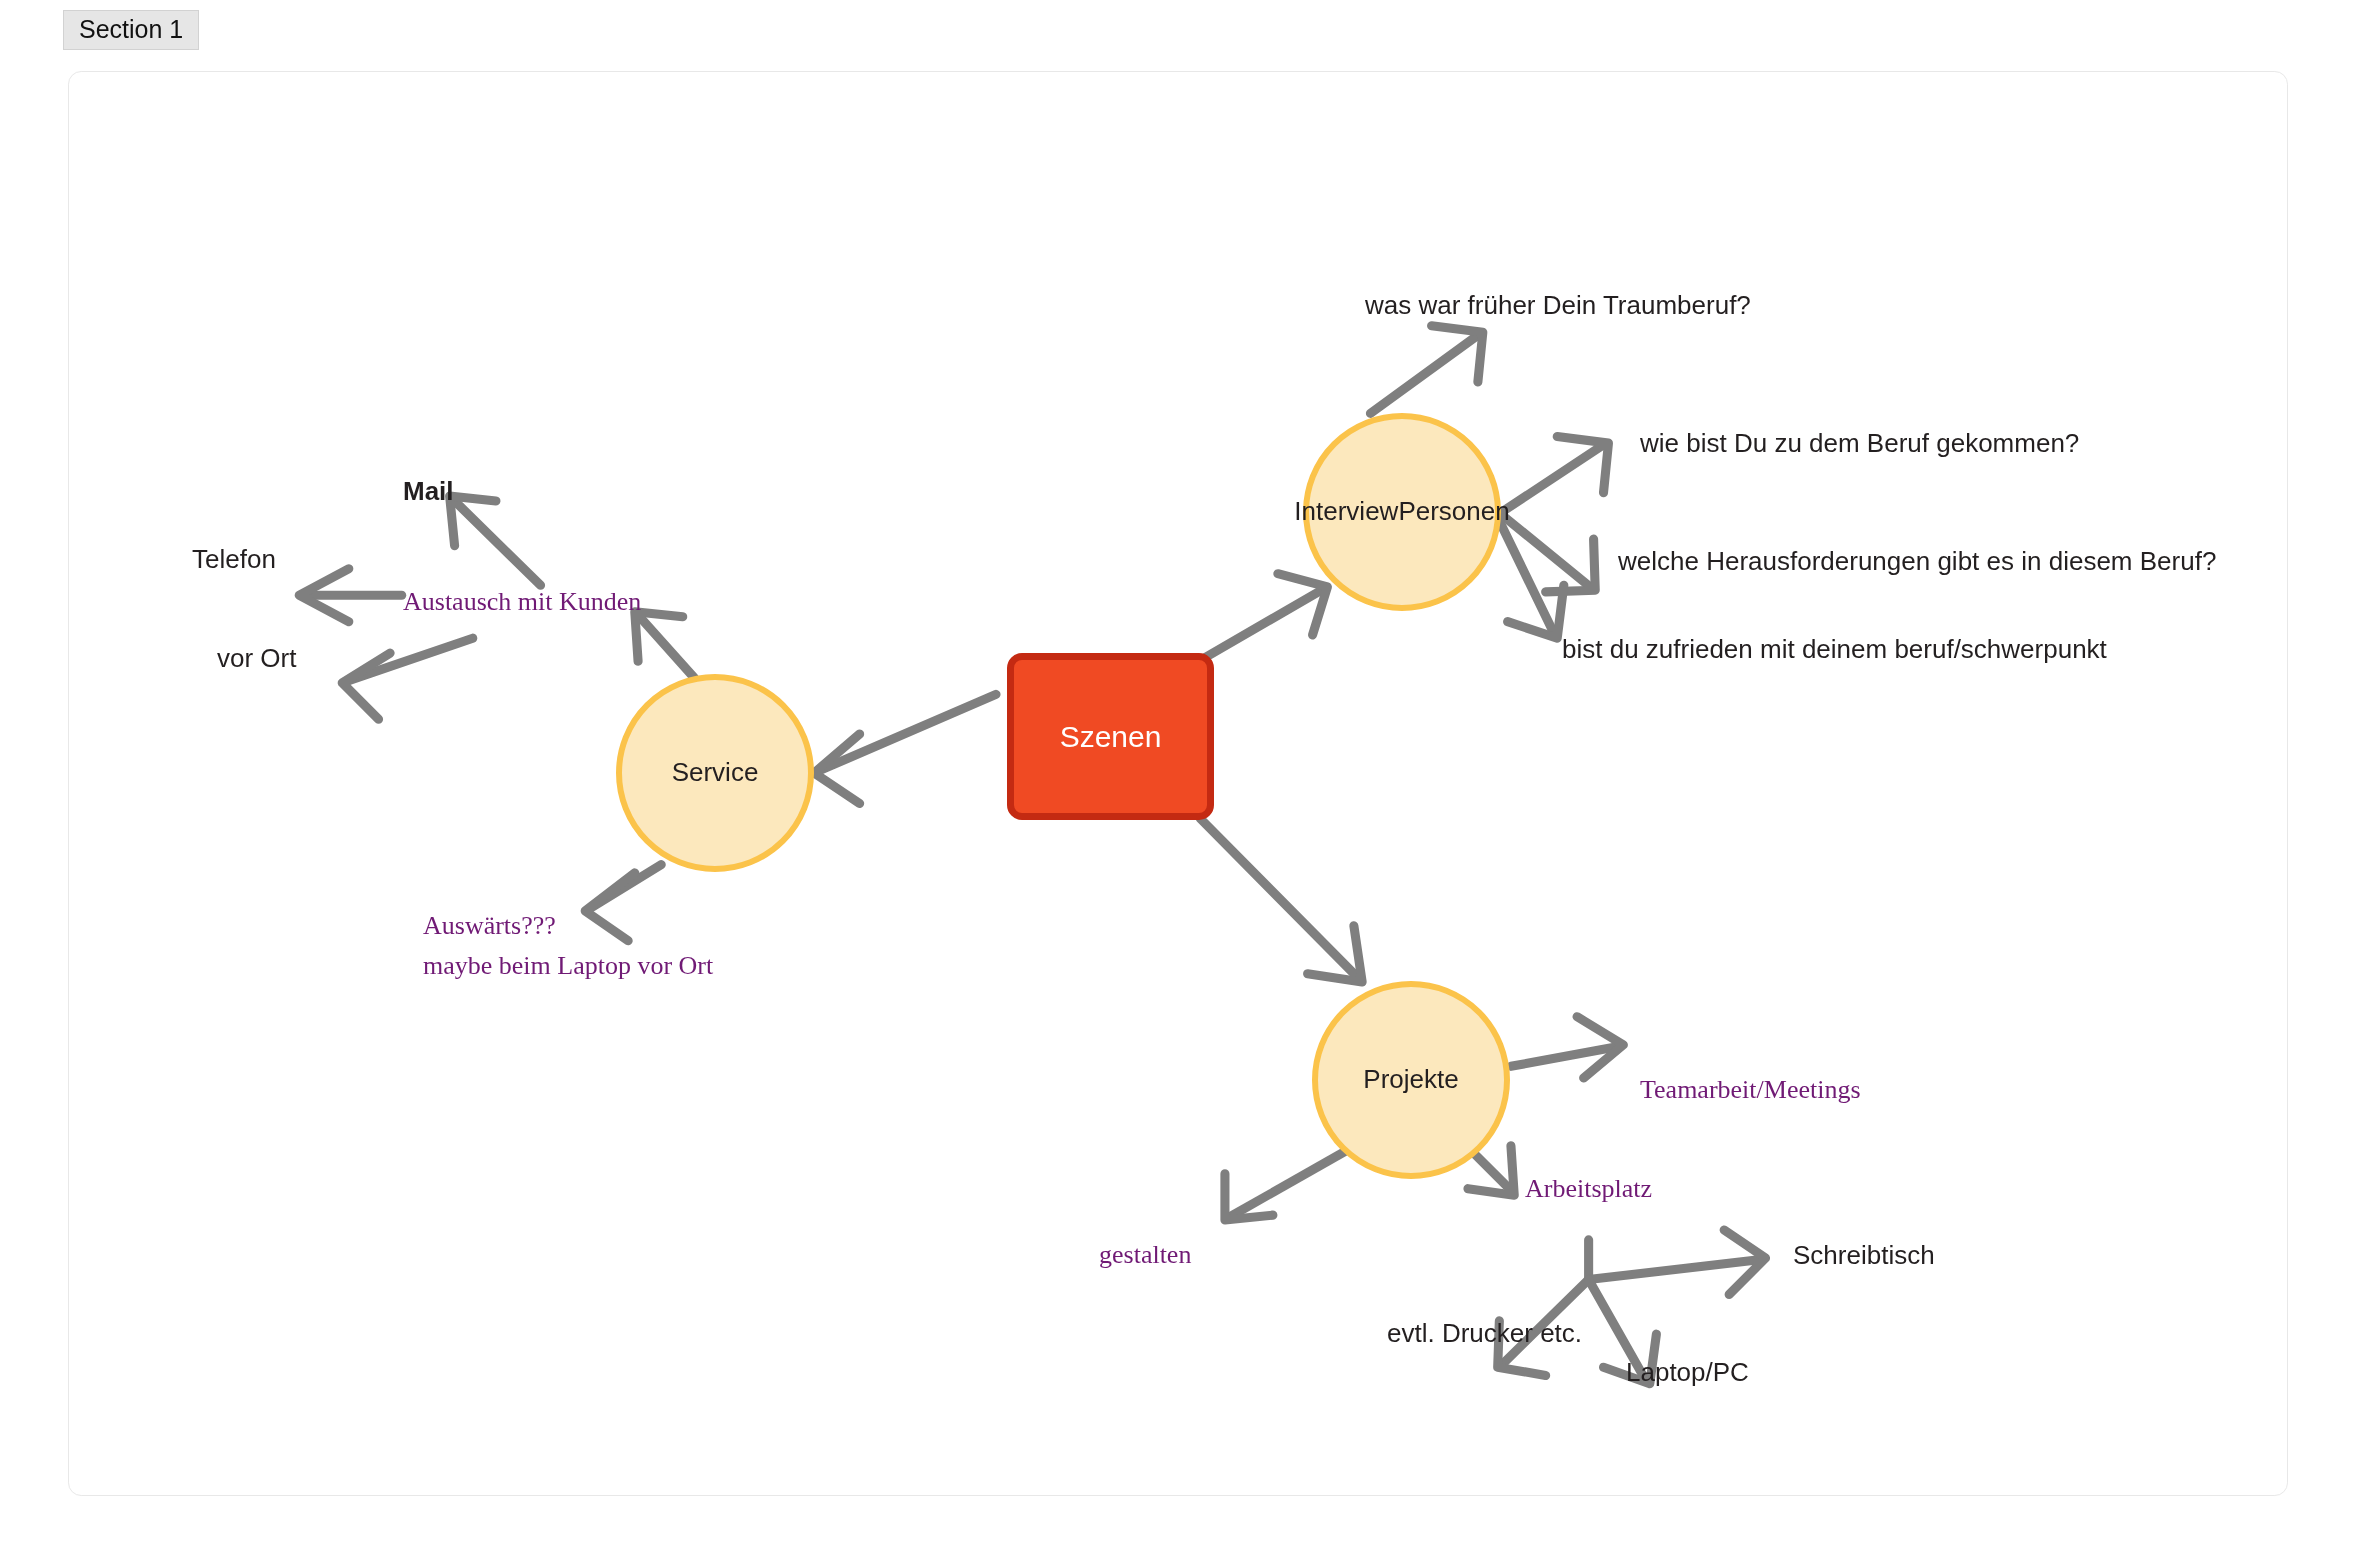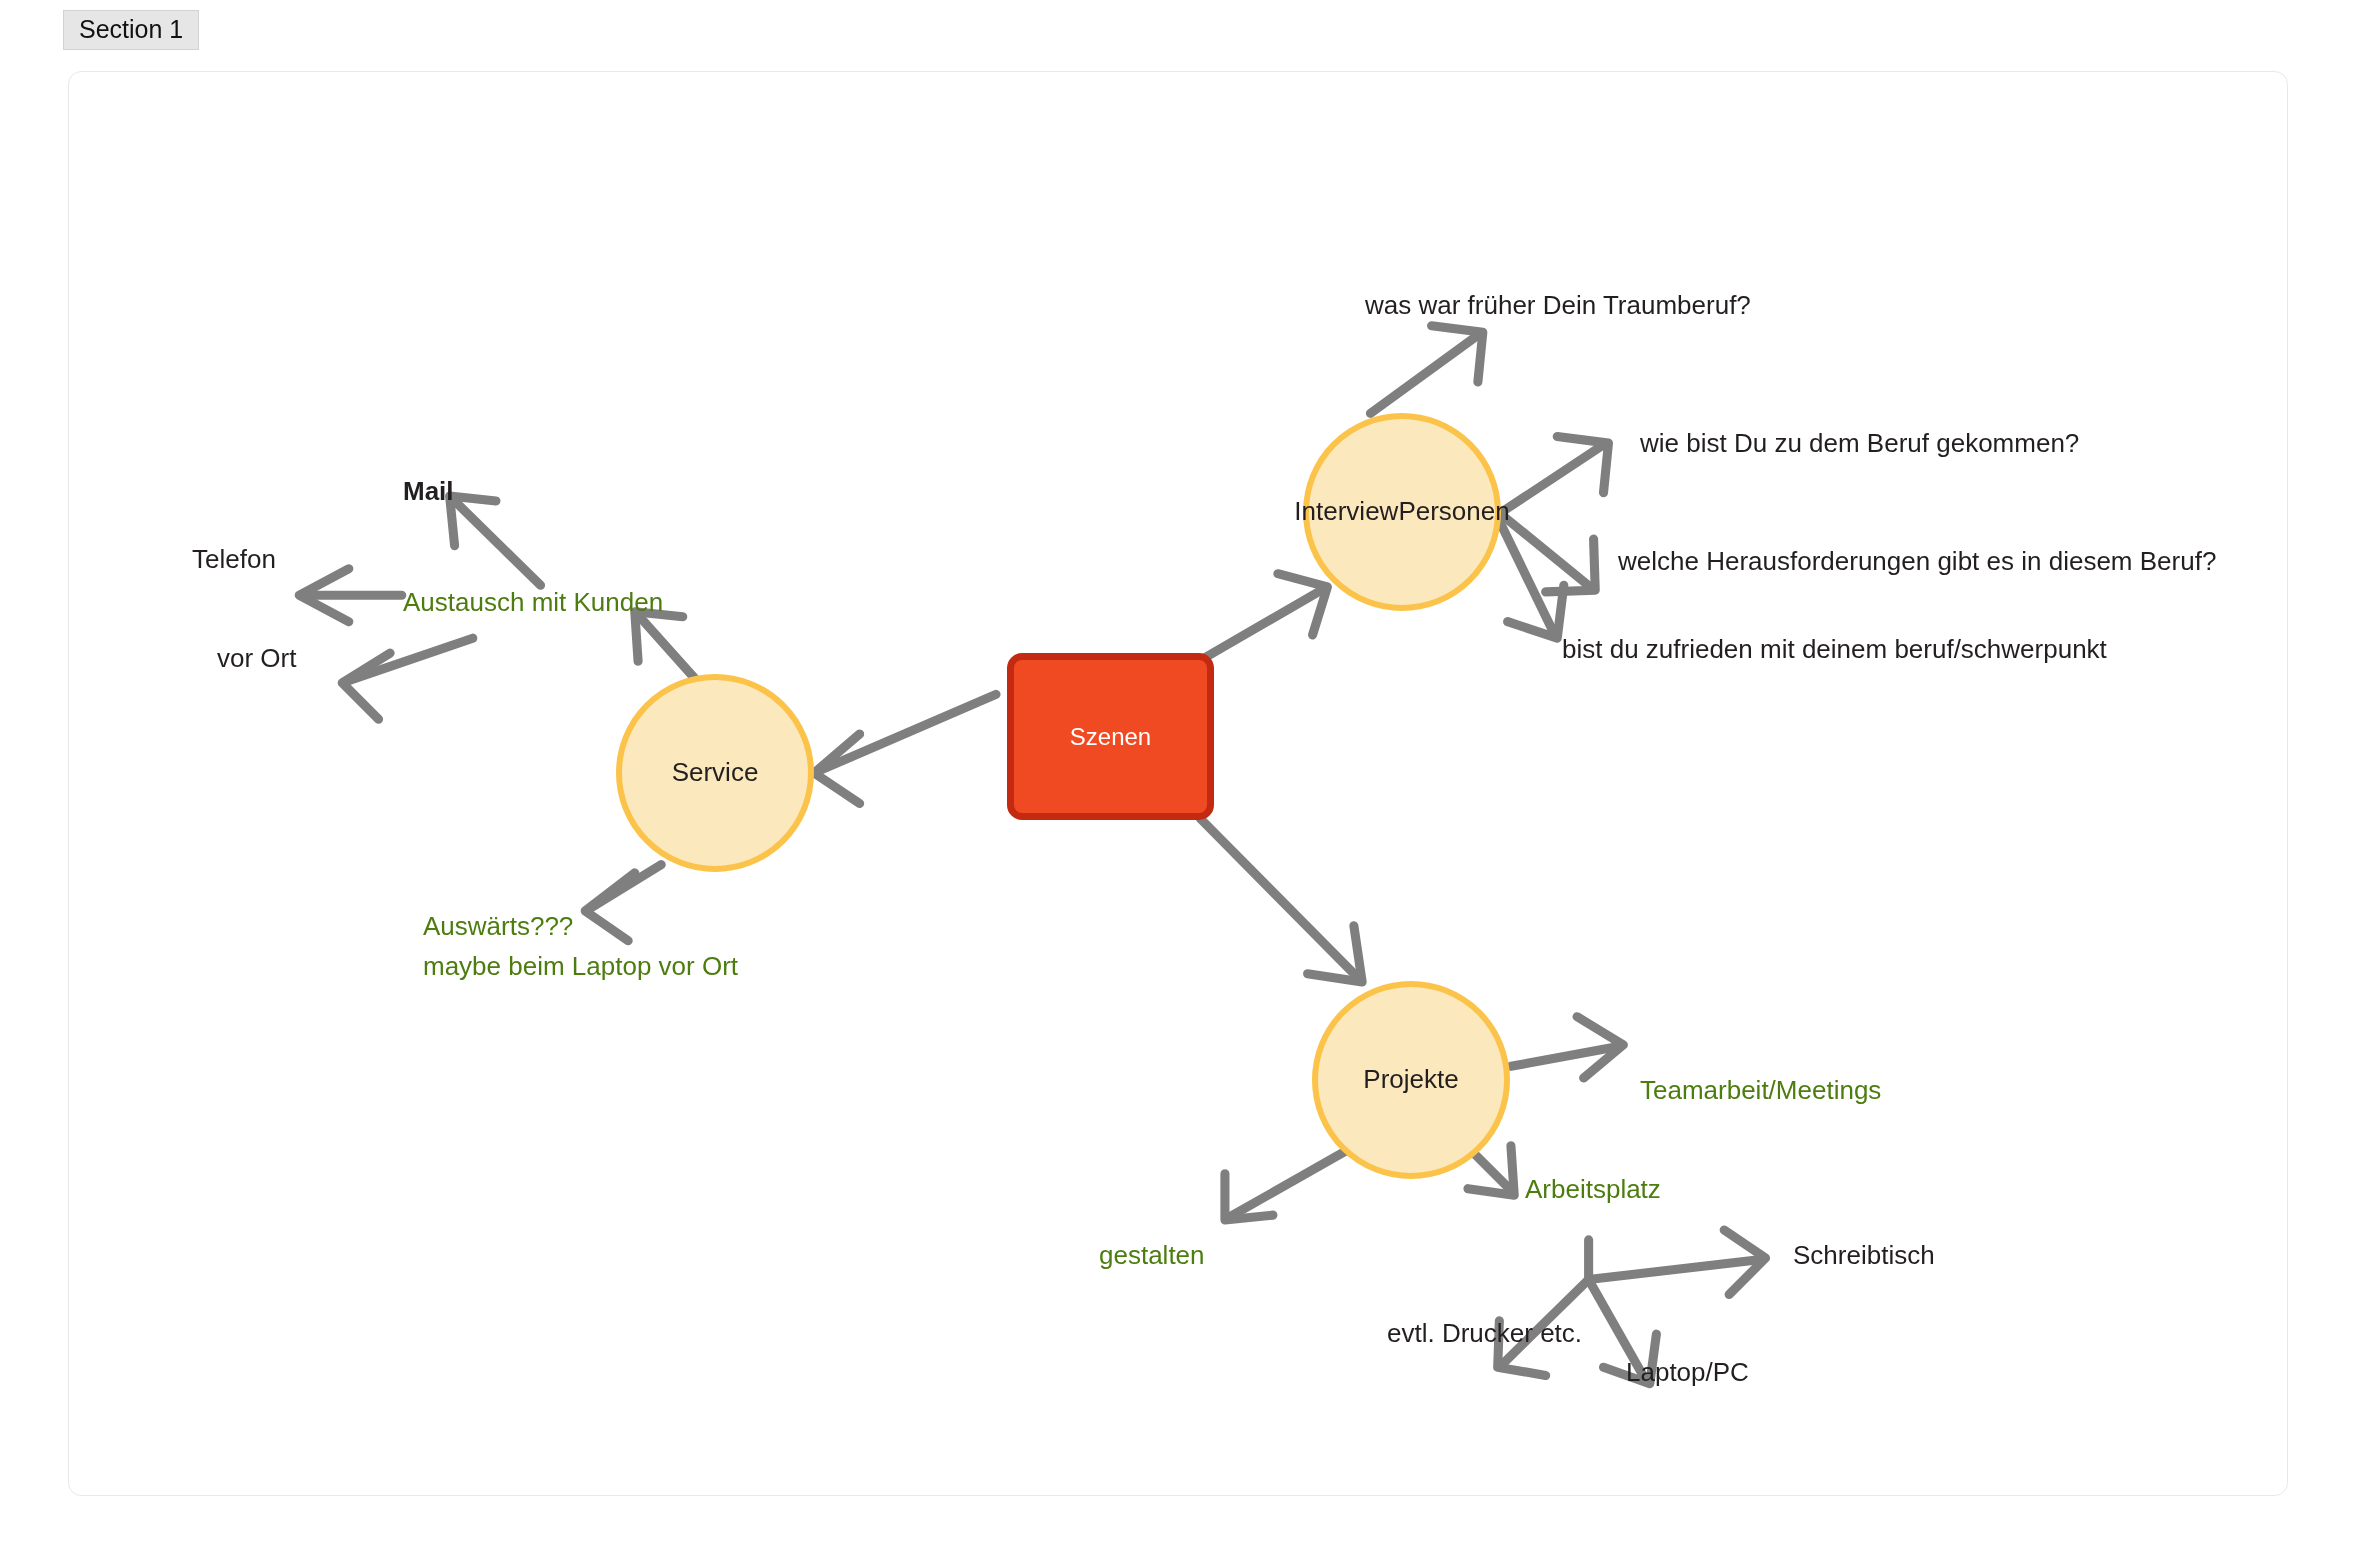--- a/index.html
+++ b/index.html
@@ -79,41 +79,42 @@
     text-align: center;
     box-sizing: border-box;
   }
   .node-root {
     width: 207px;
     height: 167px;
     background: #f04a23;
     border: 7.4px solid #c42a12;
     border-radius: 15px;
     color: #ffffff;
-    font-size: 24px;
+    font-size: 30px;
   }
   .node-circle {
     border-radius: 50%;
     background: #fce8bd;
     border: 6.6px solid #fbc34a;
     color: #231f20;
     font-size: 26px;
     line-height: 1.35;
   }
 
   
   .label {
     position: absolute;
     font-size: 26px;
     line-height: 1.32;
     color: #231f20;
     white-space: nowrap;
   }
   .label.red {
-    color: #4d7c0f;
+    color: #701a75;
+    font-family: Liberation Serif, serif;
   }
 </style>
 </head>
 <body>
 
 <div id="root">
 
   <div id="section-badge">Section 1</div>
 
   <div id="canvas-panel"></div>

